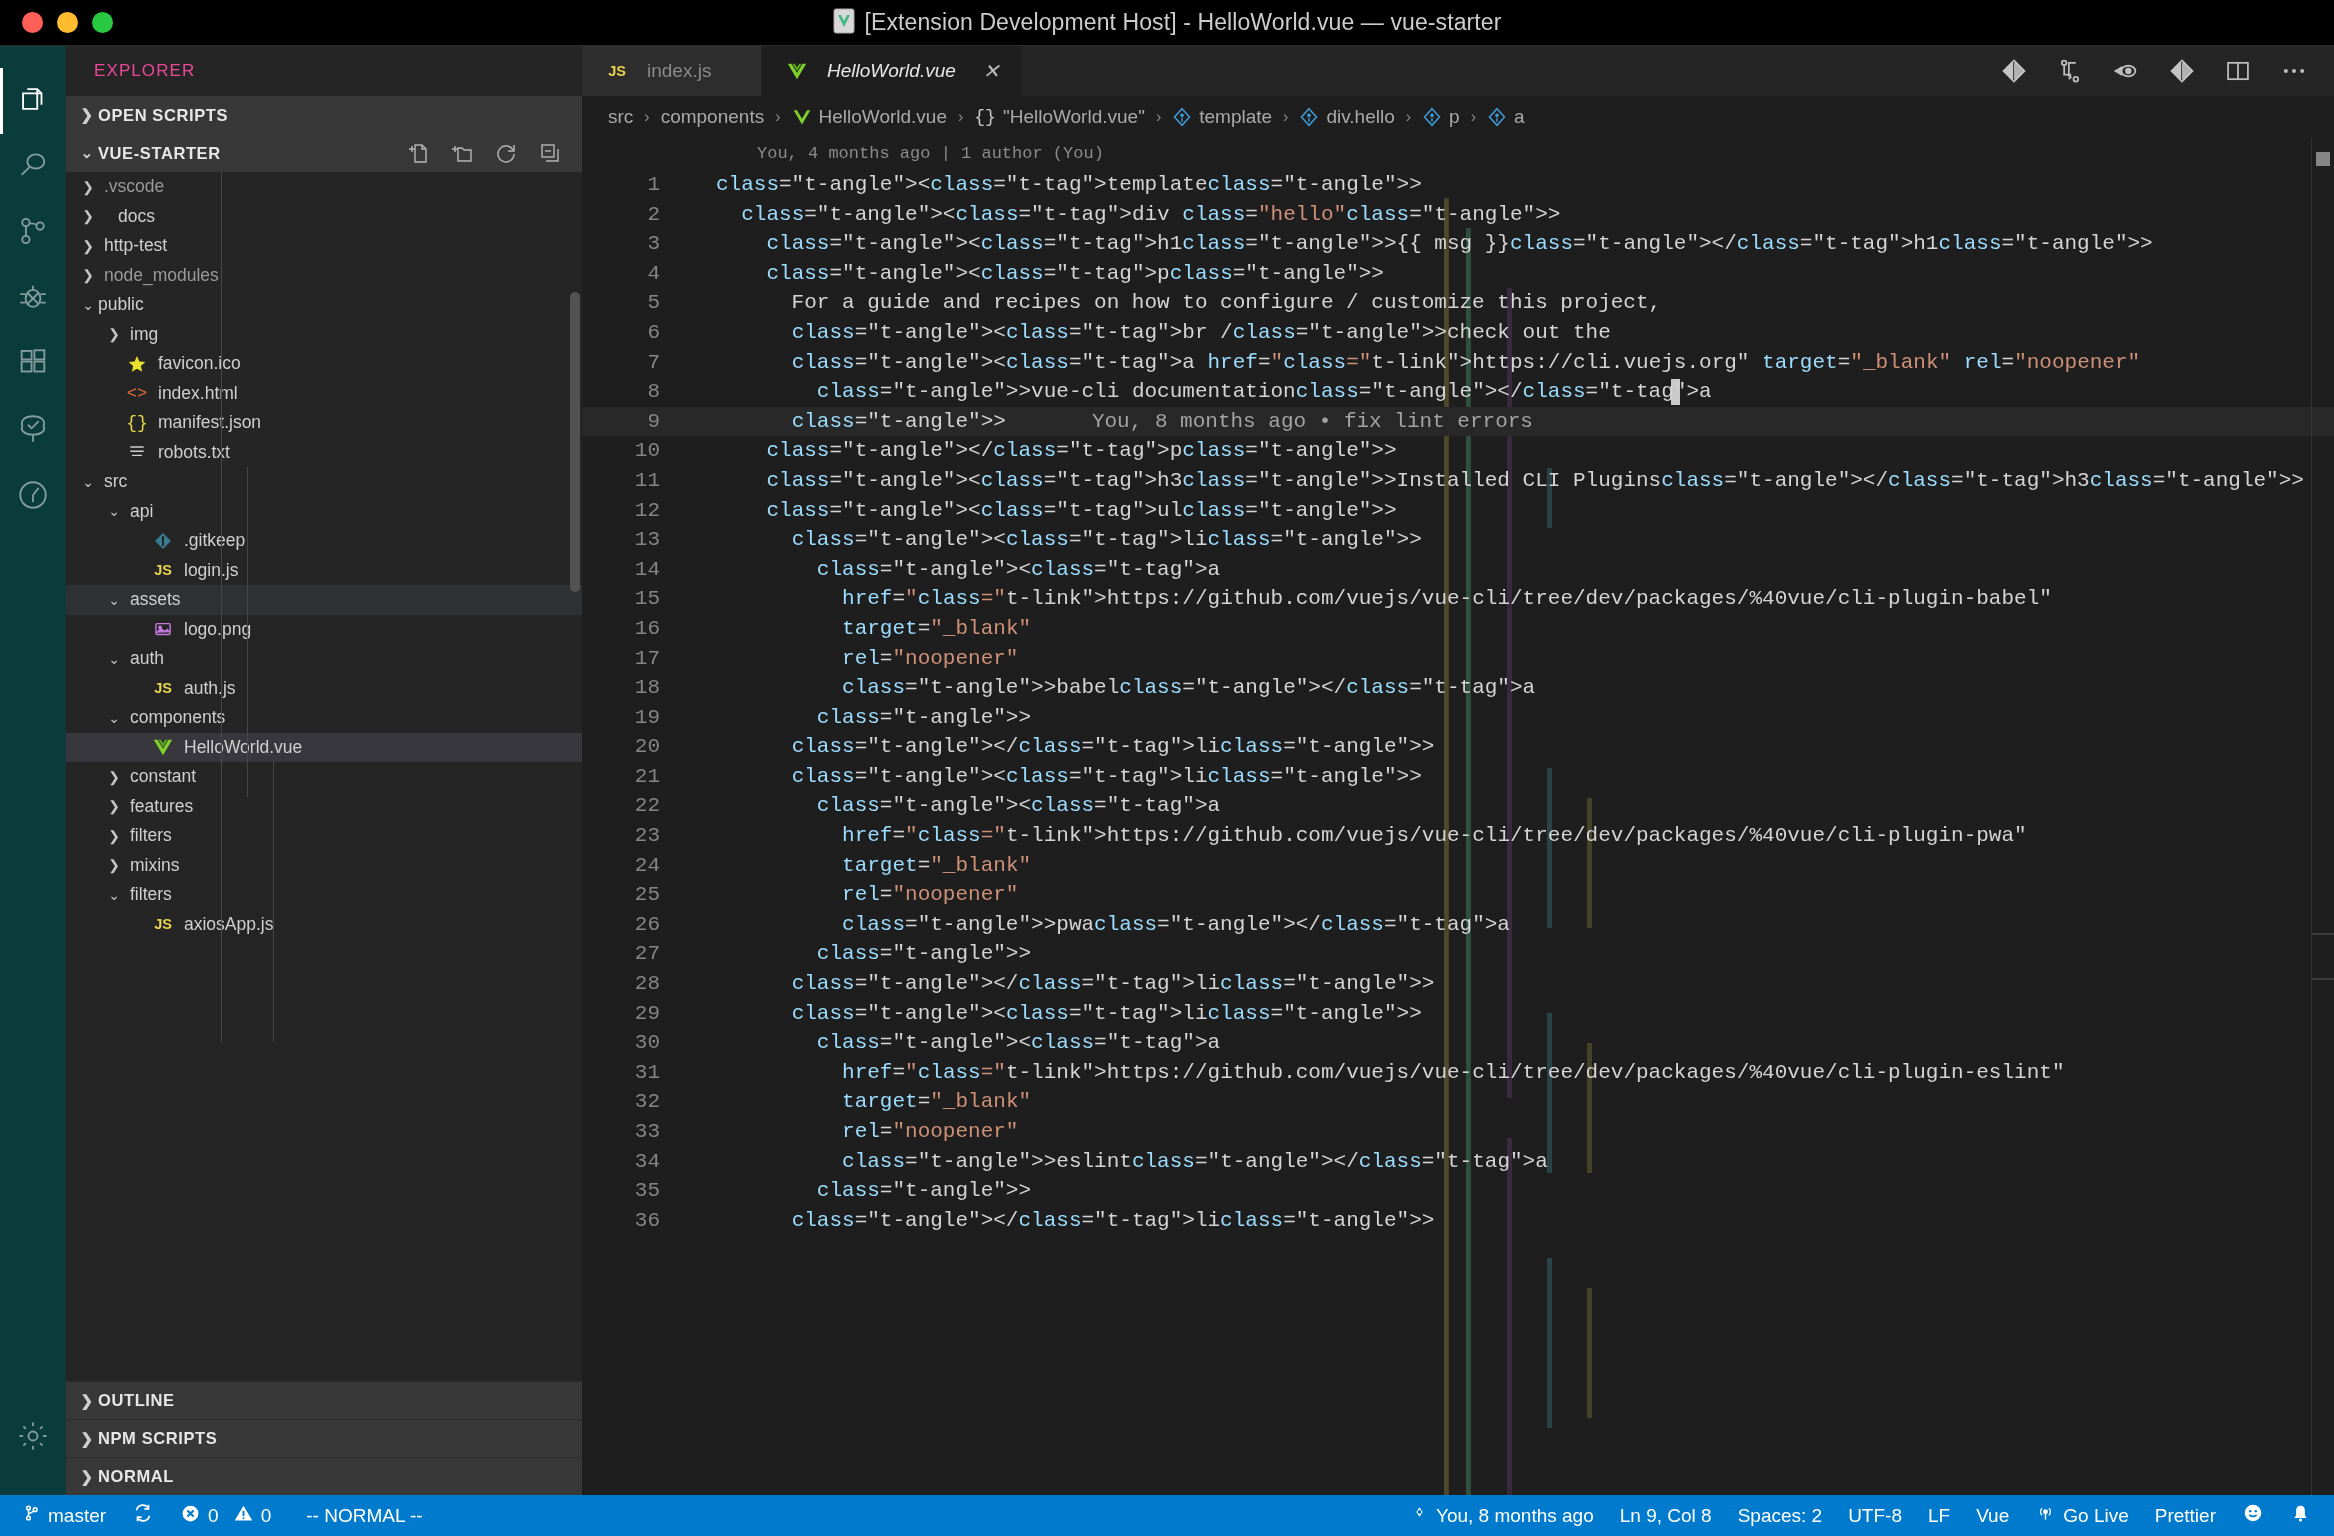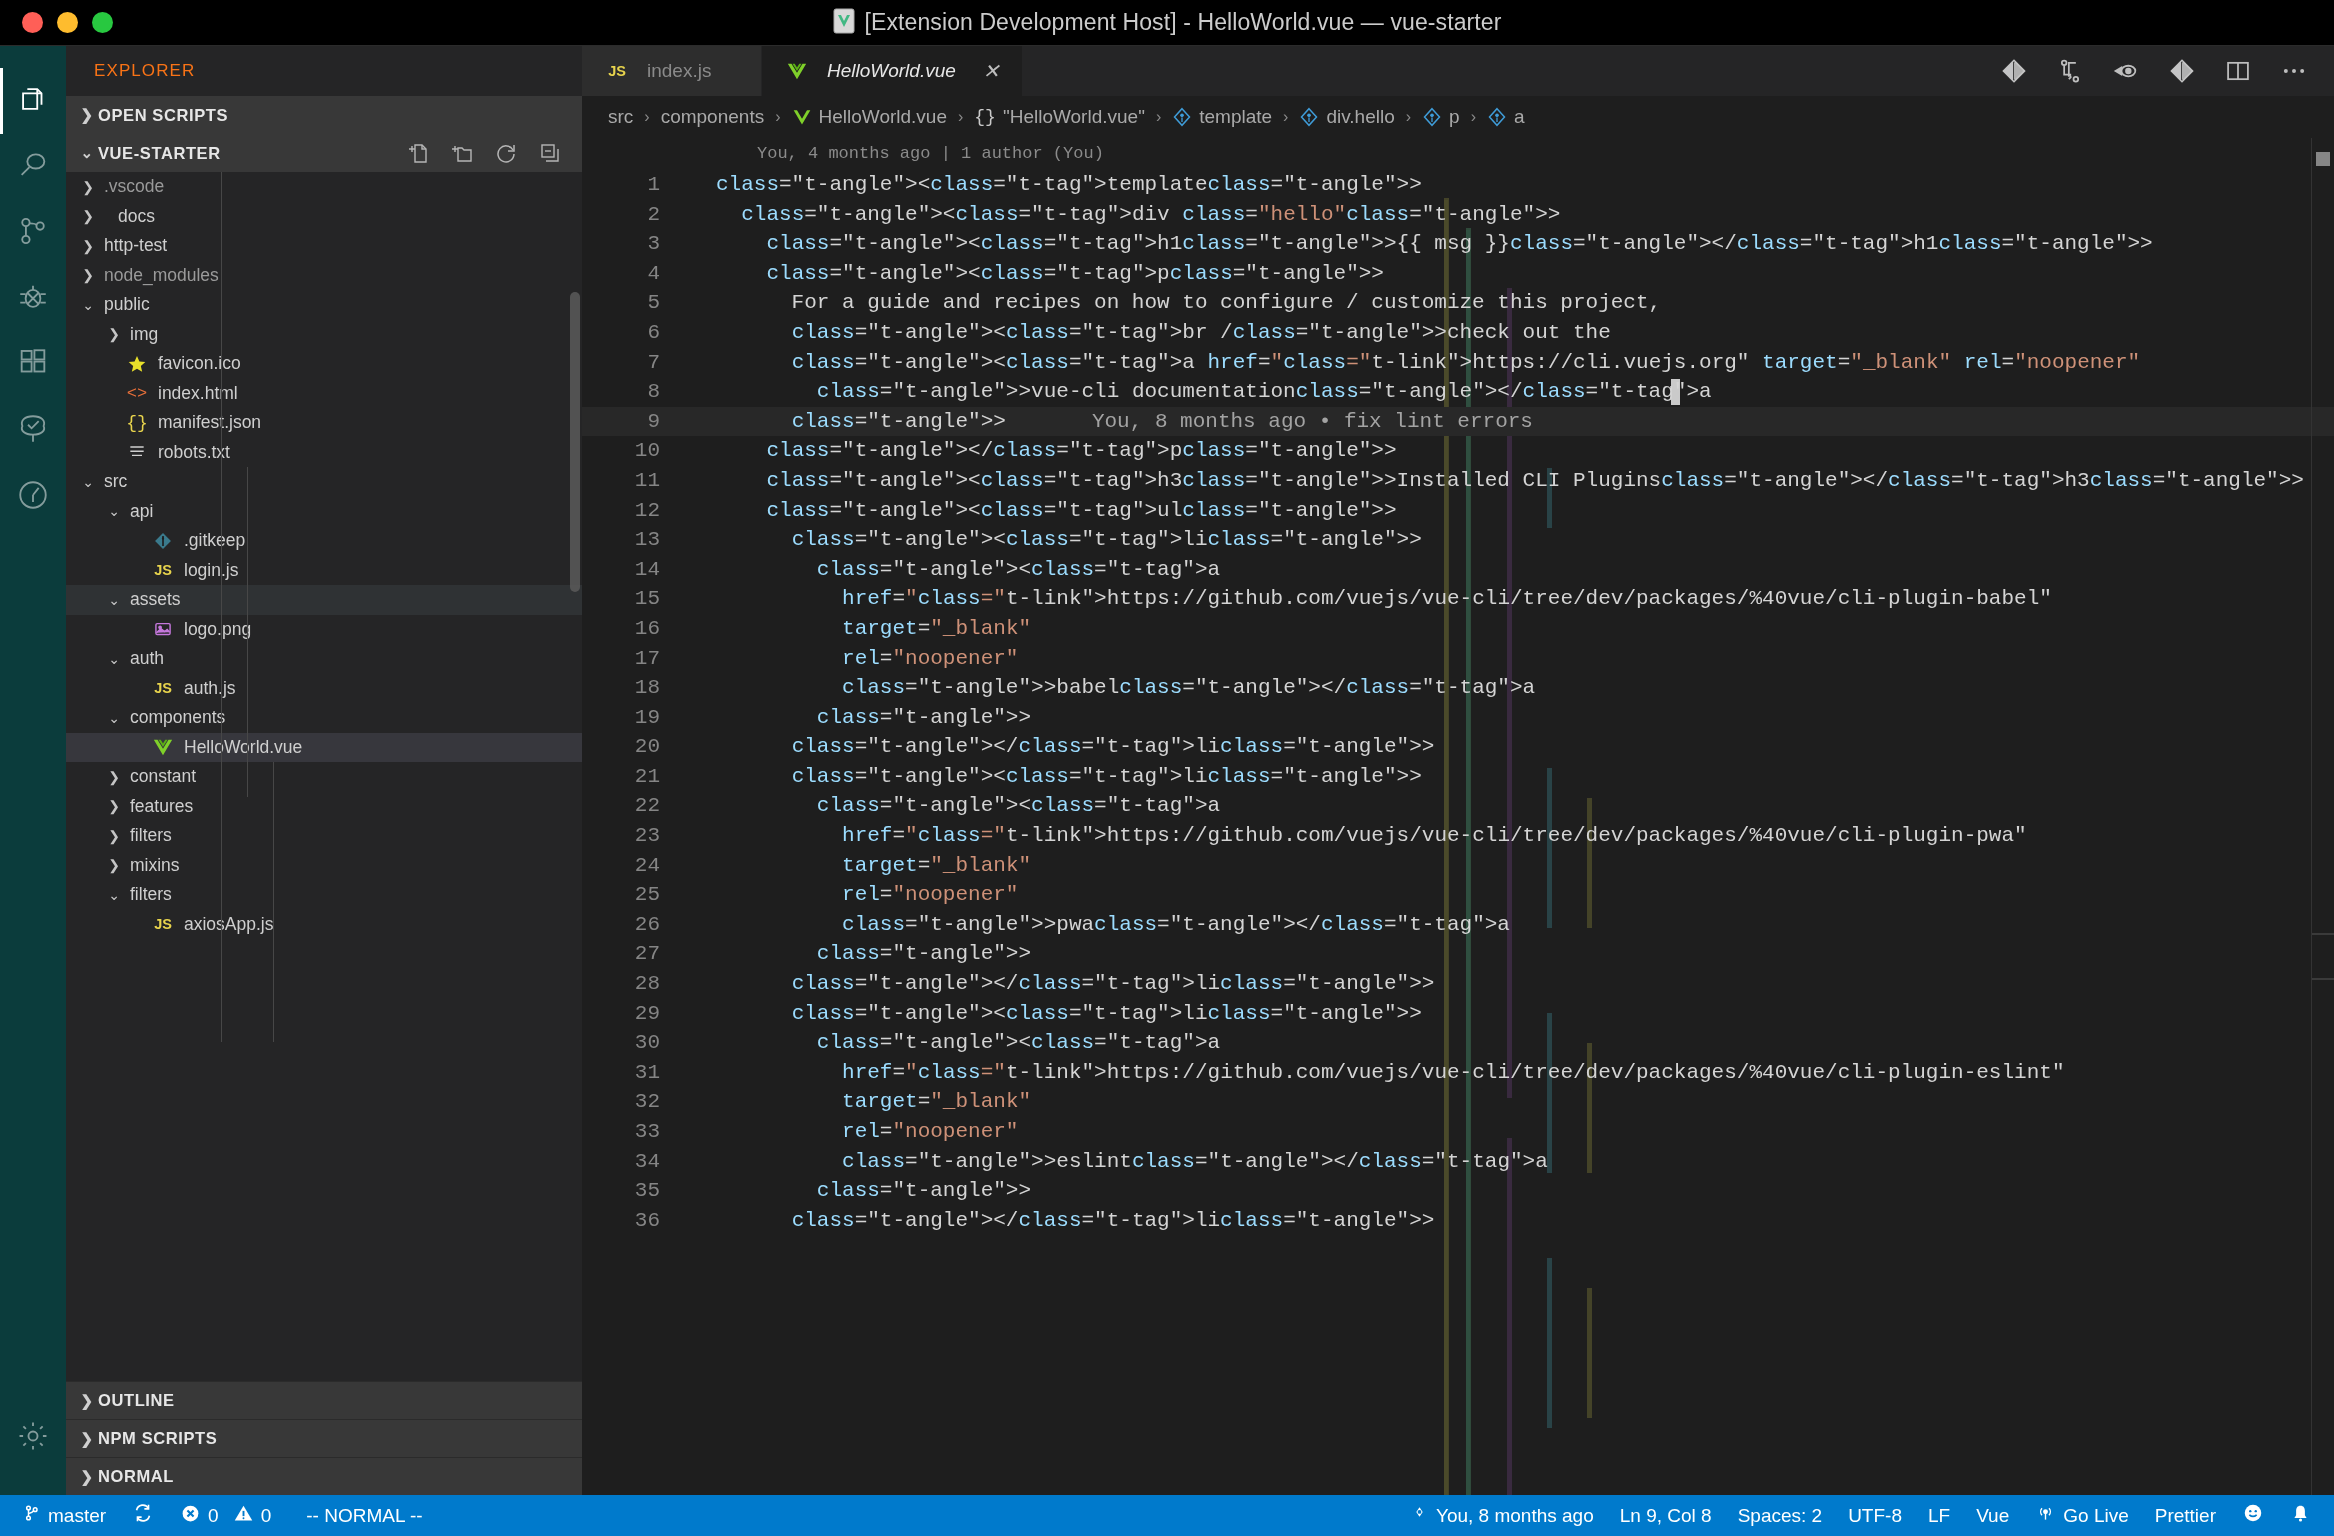--- a/index.html
+++ b/index.html
@@ -47,21 +47,21 @@
   }
   .act-spacer { flex:1 1 auto; }
 
   
   .sidebar {
     width:516px; flex:0 0 516px; background:#252526;
     display:flex; flex-direction:column; min-height:0; position:relative;
   }
   .sb-title {
     height:50px; display:flex; align-items:center; padding-left:28px;
-    color:#f97316; font-size:17px; letter-spacing:1.1px;
+    color:#ec4899; font-size:17px; letter-spacing:1.1px;
   }
   .sb-section-head {
     height:38px; display:flex; align-items:center; background:#383838;
     color:#e7e7e7; font-size:16.5px; font-weight:bold; letter-spacing:.6px;
     padding-left:10px; cursor:pointer; user-select:none;
   }
   .sb-section-head.open-editors{ background:#383838; }
   .chev { width:22px; display:inline-block; text-align:center; font-size:15px; color:#cfcfcf; }
   .sb-head-actions{ margin-left:auto; display:flex; gap:20px; padding-right:20px; align-items:center; }
   .sb-act { opacity:.85; cursor:pointer; display:flex; }
@@ -312,21 +312,21 @@
             <span style="margin-left: 6px;">http-test</span>
           </div>
           <div class="row dim">
             <span style="display: inline-block; flex: 0 0 auto; width: 12px;"></span>
             <span class="twisty">❯</span>
             <span style="margin-left: 6px;">node_modules</span>
           </div>
           <div class="row">
             <span style="display: inline-block; flex: 0 0 auto; width: 12px;"></span>
             <span class="twisty">⌄</span>
-            <span style="margin-left: 6px;">public</span>
+            <span style="">public</span>
           </div>
           <div class="row">
             <span style="display: inline-block; flex: 0 0 auto; width: 38px;"></span>
             <span class="twisty">❯</span>
             <span style="margin-left: 6px;">img</span>
           </div>
           <div class="row">
             <span style="display: inline-block; flex: 0 0 auto; width: 38px;"></span>
             <span class="twisty"></span>
             <span class="ficon">

